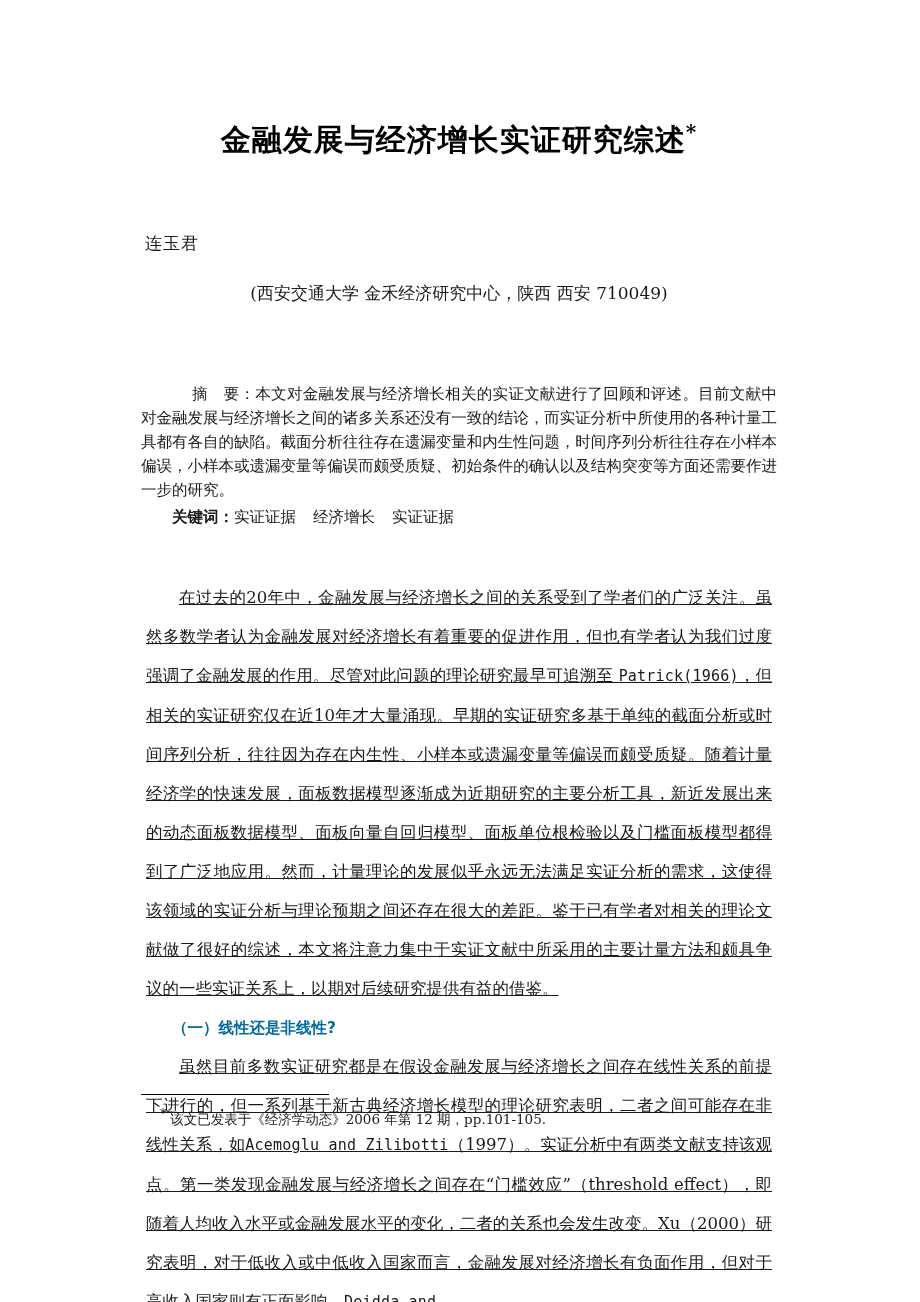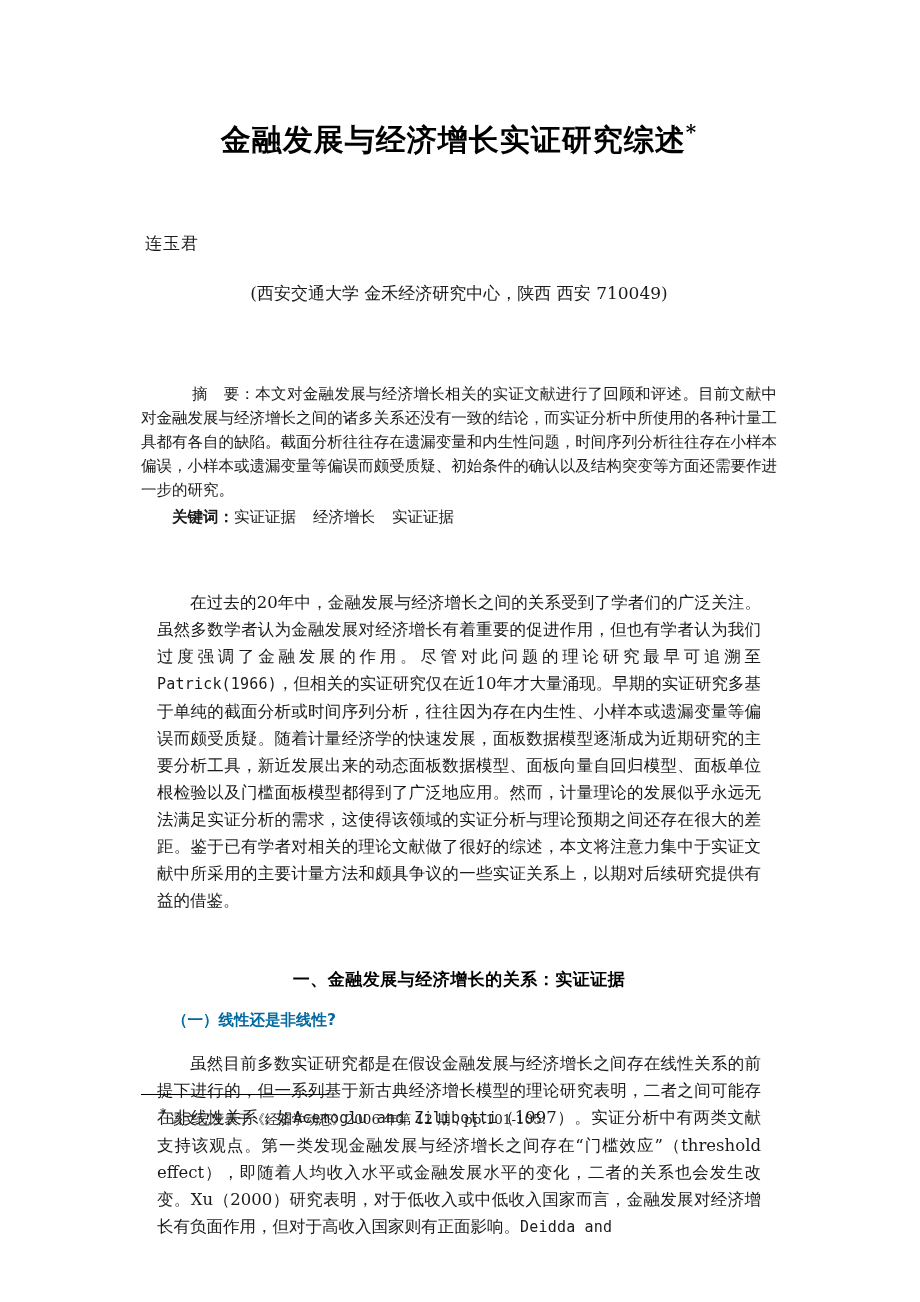--- a/index.html
+++ b/index.html
@@ -89,26 +89,27 @@
   .keywords .lead {
     font-weight: 700;
   }
   .kw-item { margin-right: 1.1em; }
 
   
   .body-block {
     padding-top: 44px;
   }
   .body-para {
-    margin: 16px;
+    margin: 5px;
     font-size: 16.5px;
-    line-height: 27px;
+    line-height: 39px;
     text-align: justify;
     text-justify: inter-ideograph;
     text-indent: 2em;
+    text-decoration: underline;
   }
   .mono {
     font-family: "DejaVu Sans Mono", "Liberation Mono", monospace;
     font-size: 15px;
     letter-spacing: 0.2px;
   }
 
   
   .section-heading {
     margin: 0;
@@ -174,21 +175,20 @@
     <div class="abstract-block">
       <p class="abstract-para"><span class="lead">摘　要：</span><span>本文对金融发展与经济增长相关的实证文献进行了回顾和评述。目前文献中对金融发展与经济增长之间的诸多关系还没有一致的结论，而实证分析中所使用的各种计量工具都有各自的缺陷。截面分析往往存在遗漏变量和内生性问题，时间序列分析往往存在小样本偏误，小样本或遗漏变量等偏误而颇受质疑、初始条件的确认以及结构突变等方面还需要作进一步的研究。</span></p>
 
       <p class="keywords"><span class="lead">关键词：</span><span class="kw-item">实证证据</span><span class="kw-item">经济增长</span><span class="kw-item">实证证据</span></p>
     </div>
 
     <div class="body-block">
       <p class="body-para"><span>在过去的20年中，金融发展与经济增长之间的关系受到了学者们的广泛关注。虽然多数学者认为金融发展对经济增长有着重要的促进作用，但也有学者认为我们过度强调了金融发展的作用。尽管对此问题的理论研究最早可追溯至 </span><span class="mono">Patrick(1966)</span><span>，但相关的实证研究仅在近10年才大量涌现。早期的实证研究多基于单纯的截面分析或时间序列分析，往往因为存在内生性、小样本或遗漏变量等偏误而颇受质疑。随着计量经济学的快速发展，面板数据模型逐渐成为近期研究的主要分析工具，新近发展出来的动态面板数据模型、面板向量自回归模型、面板单位根检验以及门槛面板模型都得到了广泛地应用。然而，计量理论的发展似乎永远无法满足实证分析的需求，这使得该领域的实证分析与理论预期之间还存在很大的差距。鉴于已有学者对相关的理论文献做了很好的综述，本文将注意力集中于实证文献中所采用的主要计量方法和颇具争议的一些实证关系上，以期对后续研究提供有益的借鉴。</span></p>
     </div>
 
-    <h2 class="section-heading">一、金融发展与经济增长的关系：实证证据</h2>
 
 
     <h3 class="subsection-heading">（一）线性还是非线性?</h3>
 
     <p class="body-para"><span>虽然目前多数实证研究都是在假设金融发展与经济增长之间存在线性关系的前提下进行的，但一系列基于新古典经济增长模型的理论研究表明，二者之间可能存在非线性关系，如</span><span class="mono">Acemoglu and Zilibotti</span><span>（1997）。实证分析中有两类文献支持该观点。第一类发现金融发展与经济增长之间存在“门槛效应”（threshold effect），即随着人均收入水平或金融发展水平的变化，二者的关系也会发生改变。Xu（2000）研究表明，对于低收入或中低收入国家而言，金融发展对经济增长有负面作用，但对于高收入国家则有正面影响。</span><span class="mono">Deidda and</span></p>
 
   </div>
 
   <div class="footnote-area">
     <hr class="footnote-rule">

